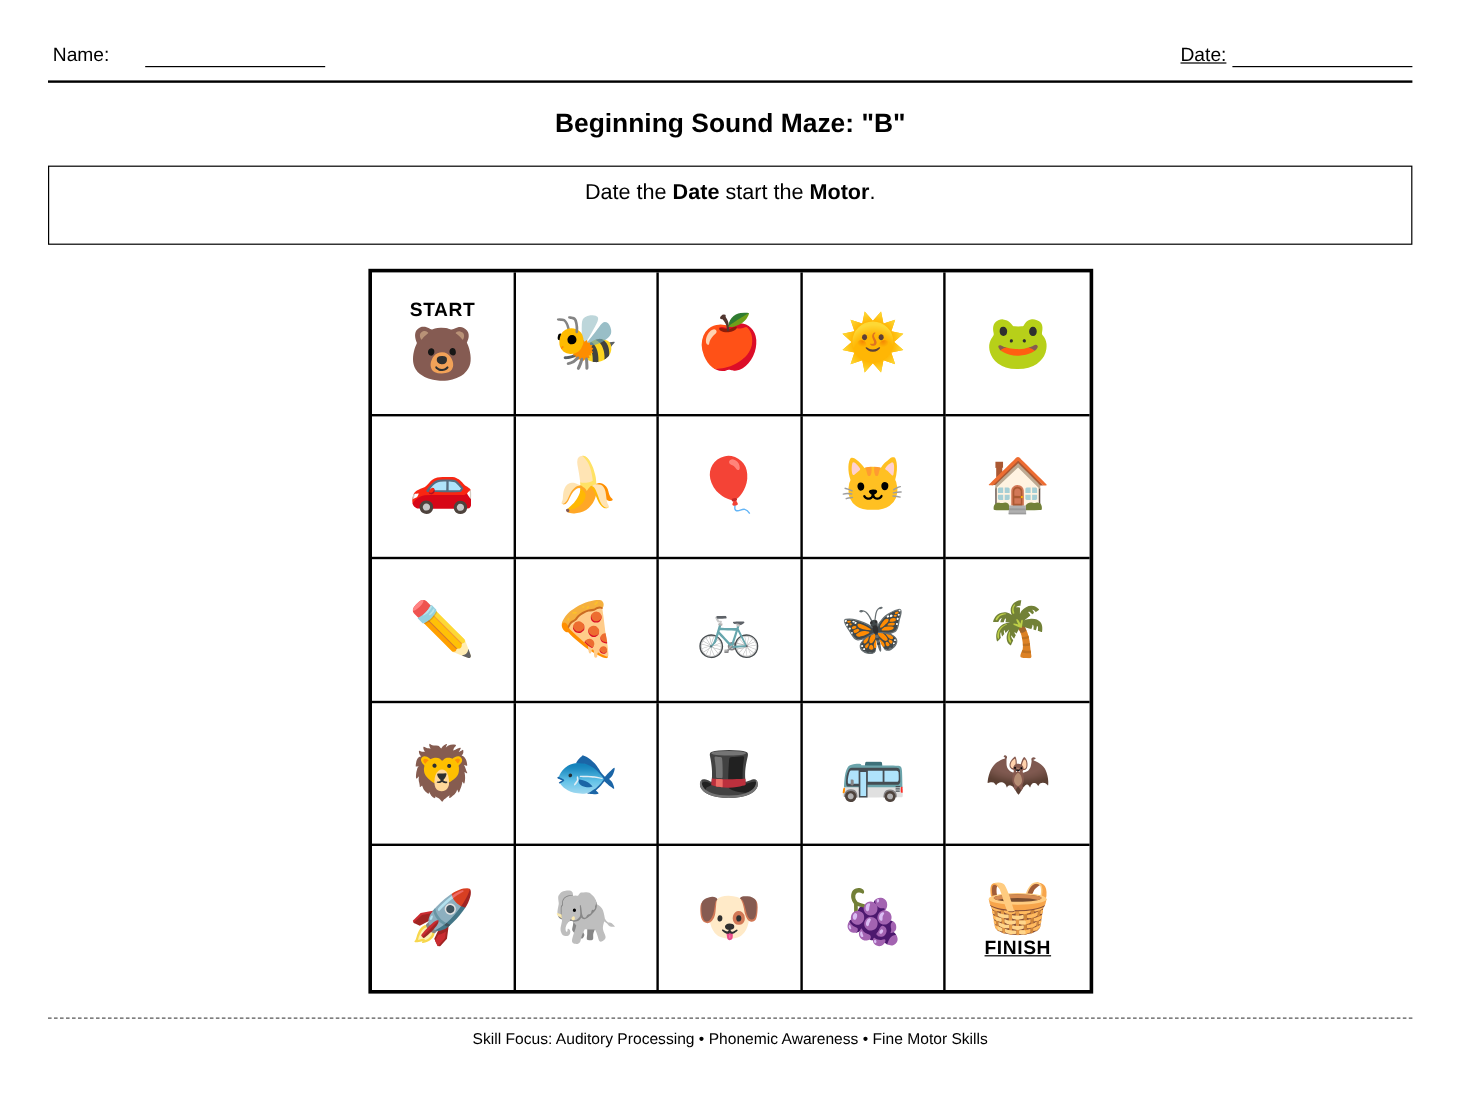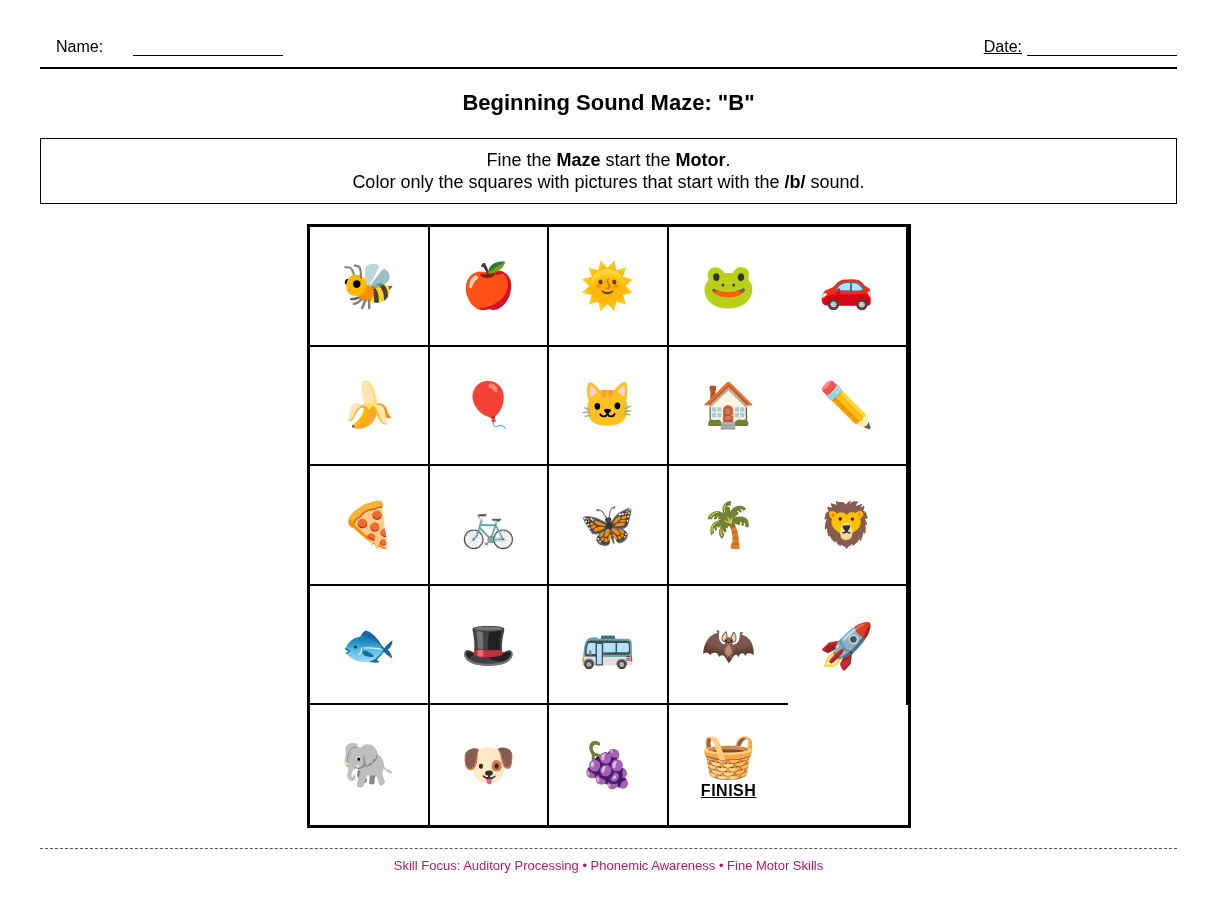--- a/index.html
+++ b/index.html
@@ -1,59 +1,62 @@
 <!DOCTYPE html>
 <html><head>
 <meta charset="utf-8">
 <style>
   html, body { margin:0; padding:0; background:#ffffff; }
   body { width:1217px; height:914px; position:relative; font-family:"Liberation Sans", sans-serif; color:#000; overflow:hidden; }
   .header-row { position:absolute; left:40px; top:38px; width:1137px; height:22px; }
   .field { position:absolute; top:0; font-size:16px; display:flex; align-items:flex-end; }
-  .field.name { left:16px;gap:25px; }
+  .field.name { left:4px;gap:25px; }
   .field.date { right:0;text-decoration:underline; }
   .field .line { display:inline-block; width:150px; border-bottom:1px solid #000; margin-left:5px; height:14px; }
   .header-rule { position:absolute; left:40px; top:67px; width:1137px; height:2px; background:#000; }
   .title { position:absolute; left:0; top:90px; width:1217px; text-align:center; font-size:22px; font-weight:bold; }
   .instructions { position:absolute; left:40px; top:138px; width:1135px; height:64px; border:1px solid #000; text-align:center; font-size:18px; line-height:22px; box-sizing:content-box; }
   .instructions .l1 { margin-top:10px; }
   .grid { position:absolute; left:307px; top:224px; width:598px; height:598px; border:3px solid #000; display:grid; grid-template-columns:repeat(5,1fr); grid-template-rows:repeat(5,1fr); }
   .cell { border-right:2px solid #000; border-bottom:2px solid #000; display:flex; flex-direction:column; align-items:center; justify-content:center; box-sizing:border-box; }
   .cell.col-last { border-right:none; }
   .cell.row-last { border-bottom:none; }
   .cell .emoji { font-size:44px; line-height:52px; }
   .cell .label { font-size:16px; font-weight:bold; letter-spacing:0.5px; }
   .cell.start .label { margin-bottom:2px; }
   .cell.finish .label { margin-top:0px;text-decoration:underline; }
   .footer-rule { position:absolute; left:40px; top:848px; width:1137px; border-top:1px dashed #555; }
-  .footer { position:absolute; left:0; top:858px; width:1217px; text-align:center; font-size:13px; color:#be185d; }
+  .footer { position:absolute; left:0; top:858px; width:1217px; text-align:center; font-size:13px; color:#000000; }
 </style>
 </head>
 <body>
 
 <div class="header-row">
   <div class="field name">
     <span>Name:</span>
     <span class="line"></span>
   </div>
   <div class="field date">
     <span>Date:</span>
     <span class="line"></span>
   </div>
 </div>
 <div class="header-rule"></div>
 
 <div class="title">Beginning Sound Maze: "B"</div>
 
 <div class="instructions">
-  <div class="l1"><span>Fine the </span><b>Maze</b><span> start the </span><b>Motor</b><span>.</span></div>
-  <div class="l2"><span>Color only the squares with pictures that start with the </span><b>/b/</b><span> sound.</span></div>
+  <div class="l1"><span>Date the </span><b>Date</b><span> start the </span><b>Motor</b><span>.</span></div>
 </div>
 
 <div class="grid" id="maze">
+    <div class="cell start">
+      <div class="label">START</div>
+      <div class="emoji">🐻</div>
+    </div>
     <div class="cell">
       <div class="emoji">🐝</div>
     </div>
     <div class="cell">
       <div class="emoji">🍎</div>
     </div>
     <div class="cell">
       <div class="emoji">🌞</div>
     </div>
     <div class="cell col-last">

